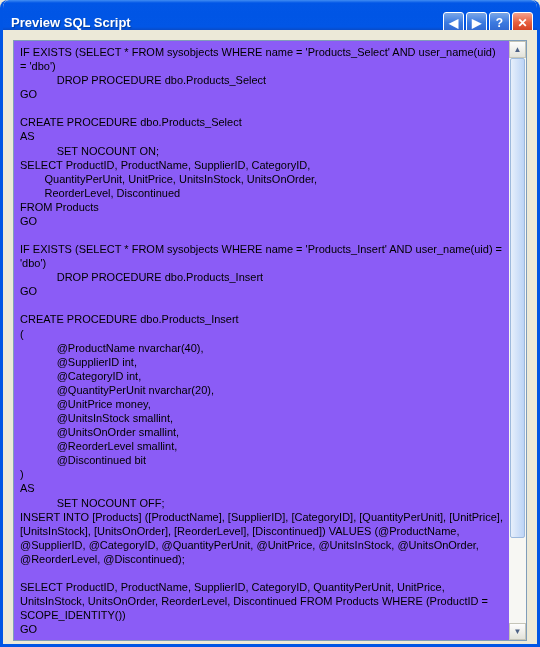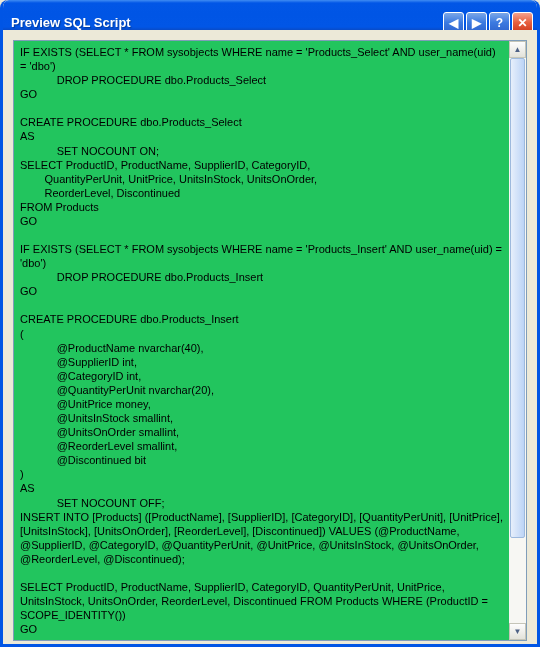--- a/index.html
+++ b/index.html
@@ -62,21 +62,21 @@
     flex: 1;
     padding: 10px 10px 6px 10px;
     display: flex;
     flex-direction: column;
     background: #ece9d8;
   }
   .sql-wrap {
     flex: 1;
     display: flex;
     border: 1px solid #7f9db9;
-    background: #22c55e;
+    background: #8b5cf6;
     overflow: hidden;
   }
   .sql-text {
     flex: 1;
     padding: 4px 6px;
     font-family: Tahoma, Arial, sans-serif;
     font-size: 11px;
     line-height: 1.28;
     white-space: pre-wrap;
     word-wrap: break-word;

